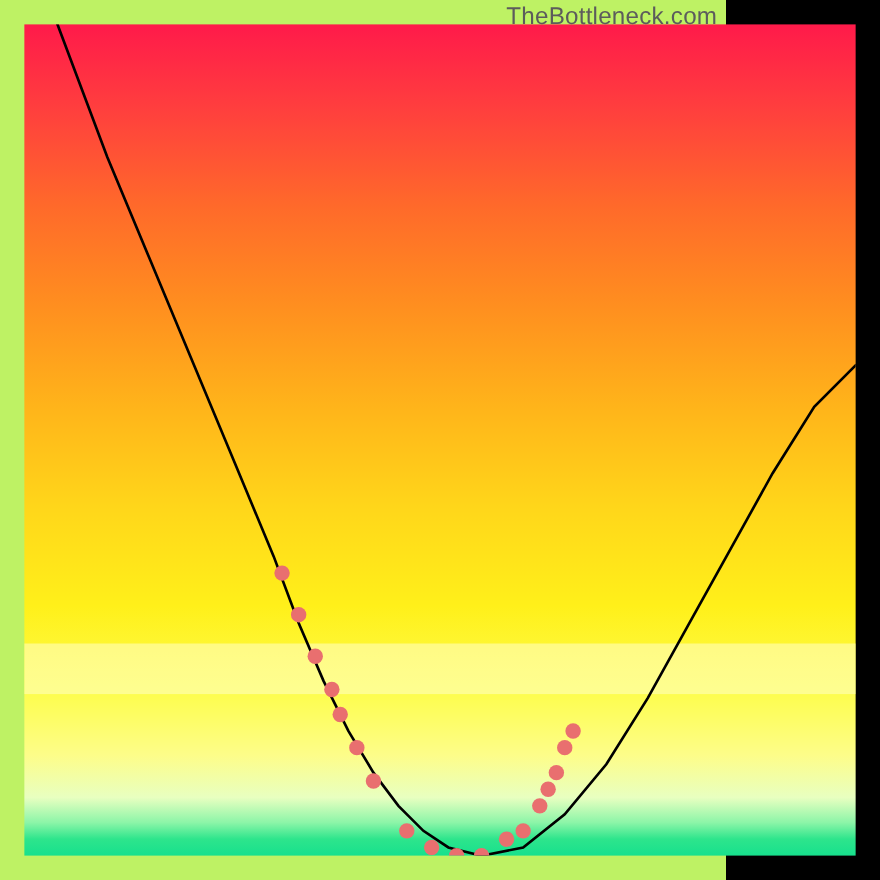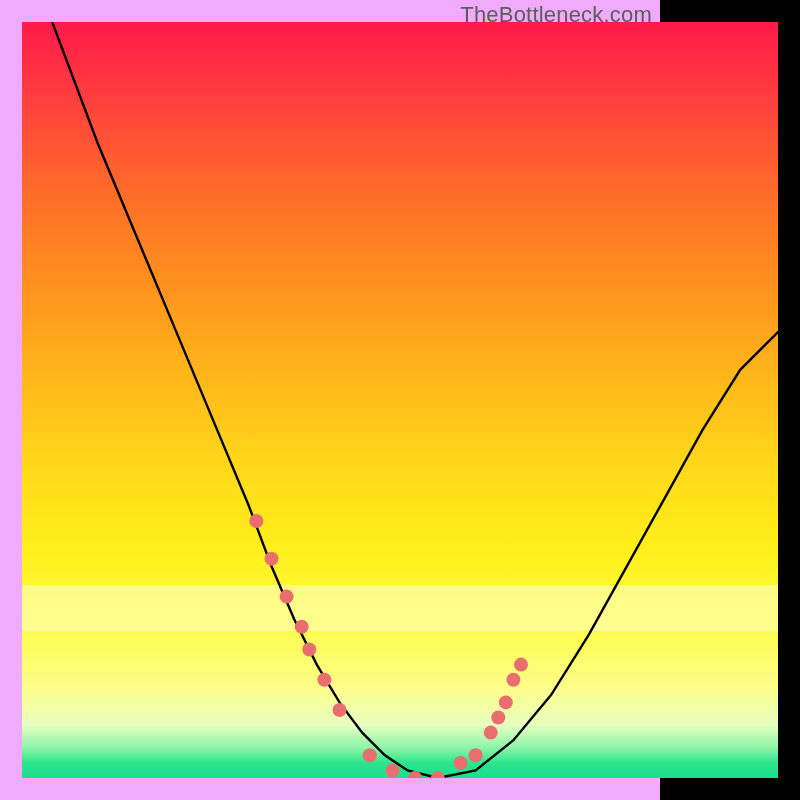--- a/index.html
+++ b/index.html
@@ -10,21 +10,21 @@
     overflow: hidden;
     background: #000;
     font-family: Arial, Helvetica, sans-serif;
   }
   .frame {
     position: absolute;
     left: 0;
     top: 0;
     width: 660px;
     height: 800px;
-    background: #f0abfc;
+    background: #bef264;
   }
   .plot {
     position: absolute;
     left: 22px;
     top: 22px;
     width: 756px;
     height: 756px;
     overflow: hidden;
   }
   .gradient {

